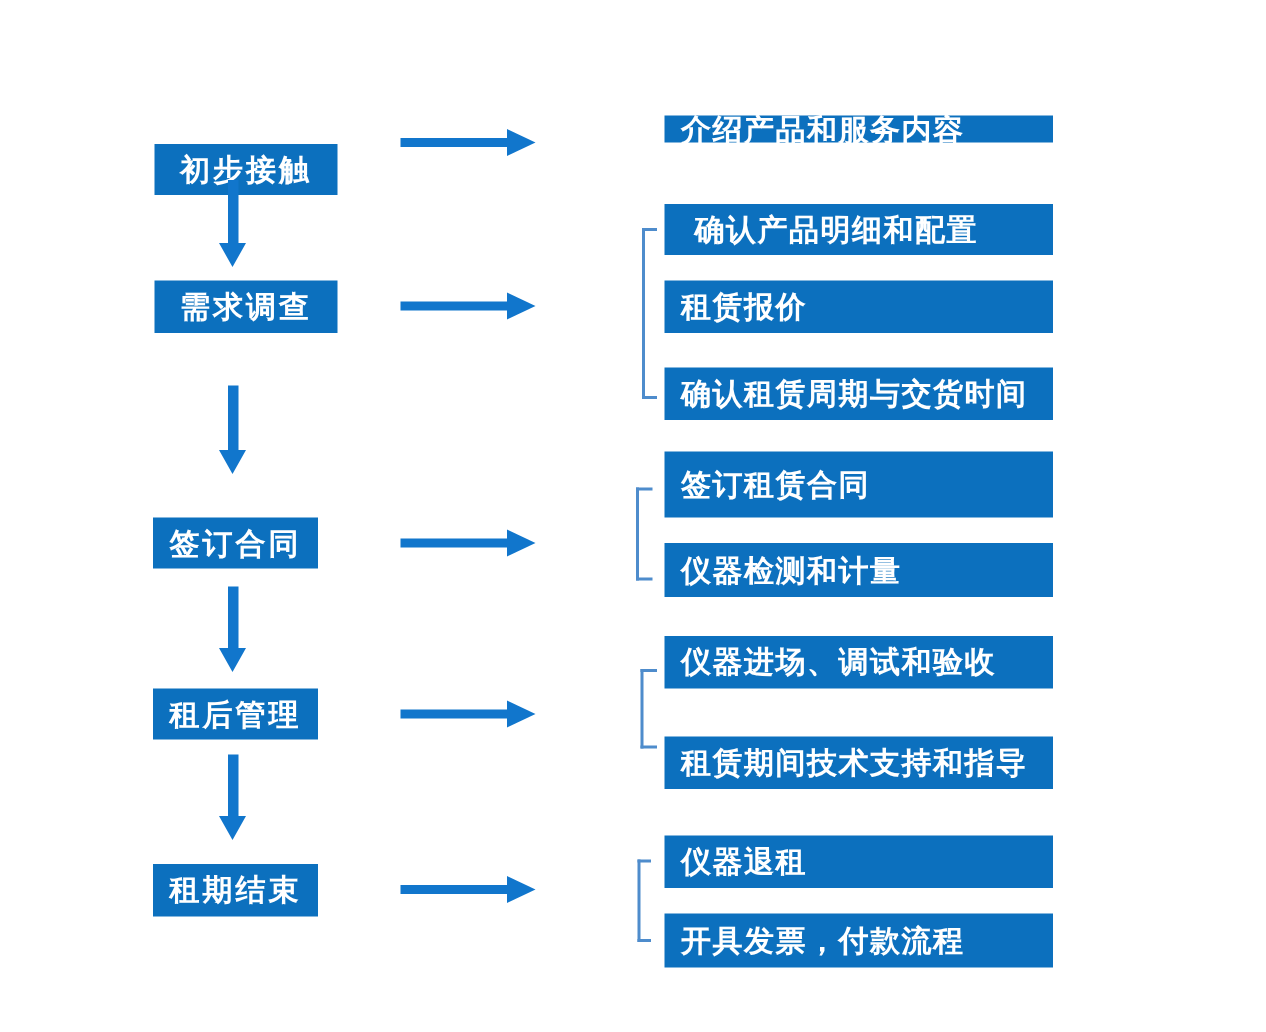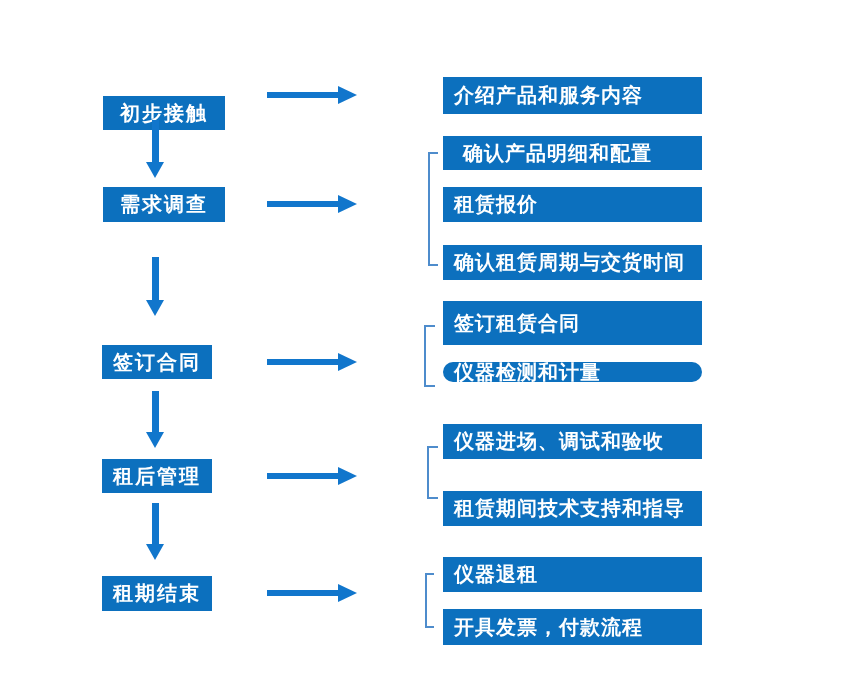--- a/index.html
+++ b/index.html
@@ -91,28 +91,28 @@
   <div class="harrow" style="top:201px;"></div>
   <div class="harrow" style="top:359px;"></div>
   <div class="harrow" style="top:473px;"></div>
   <div class="harrow" style="top:590px;"></div>
 
   <div class="bracket" style="left:428px;top:152px;width:10px;height:114px;"></div>
   <div class="bracket" style="left:424px;top:325px;width:11px;height:62px;"></div>
   <div class="bracket" style="left:427px;top:446px;width:11px;height:53px;"></div>
   <div class="bracket" style="left:425px;top:573px;width:9px;height:55px;"></div>
 
-  <div class="rbox" style="top:77px;height:37px;">介绍产品和服务内容</div>
+  <div class="rbox" style="top:77px;height:18px;">介绍产品和服务内容</div>
 
   <div class="rbox" style="top:136px;height:34px;padding-left:20px;">确认产品明细和配置</div>
   <div class="rbox" style="top:187px;height:35px;">租赁报价</div>
   <div class="rbox" style="top:245px;height:35px;">确认租赁周期与交货时间</div>
 
   <div class="rbox" style="top:301px;height:44px;">签订租赁合同</div>
-  <div class="rbox" style="top:362px;height:20px;border-radius:12px;">仪器检测和计量</div>
+  <div class="rbox" style="top:362px;height:36px;">仪器检测和计量</div>
 
   <div class="rbox" style="top:424px;height:35px;">仪器进场、调试和验收</div>
   <div class="rbox" style="top:491px;height:35px;">租赁期间技术支持和指导</div>
 
   <div class="rbox" style="top:557px;height:35px;">仪器退租</div>
   <div class="rbox" style="top:609px;height:36px;">开具发票，付款流程</div>
 
 </div>
 
 </body></html>

